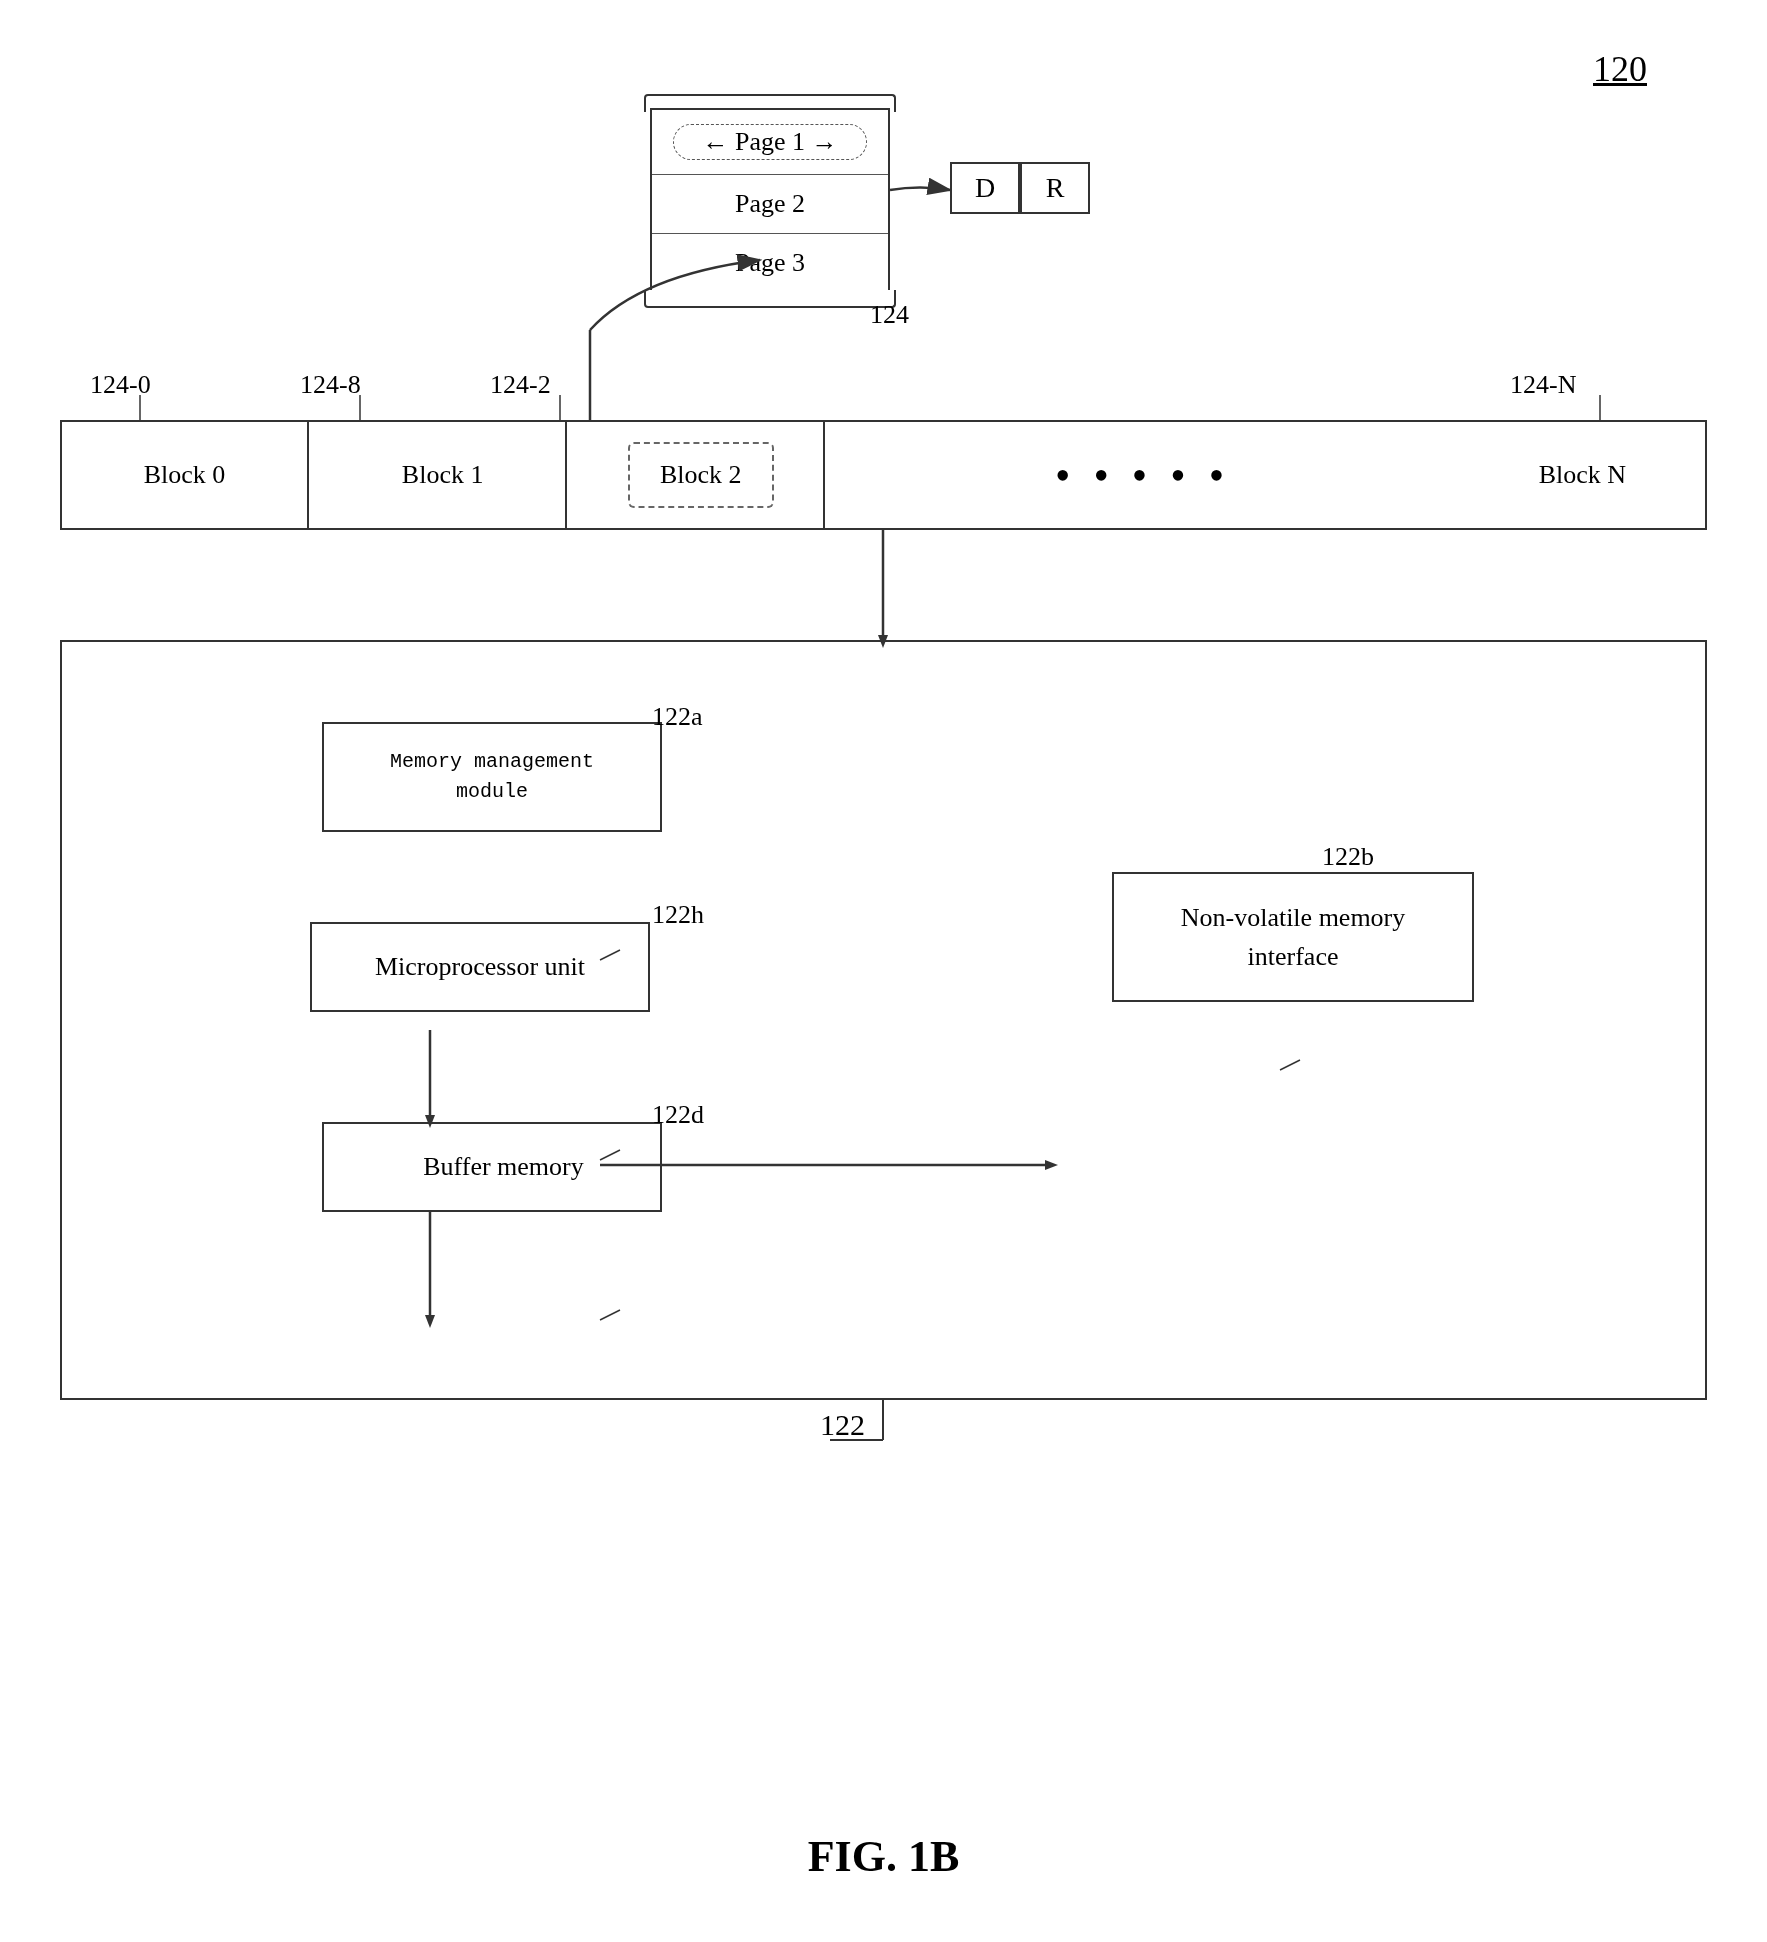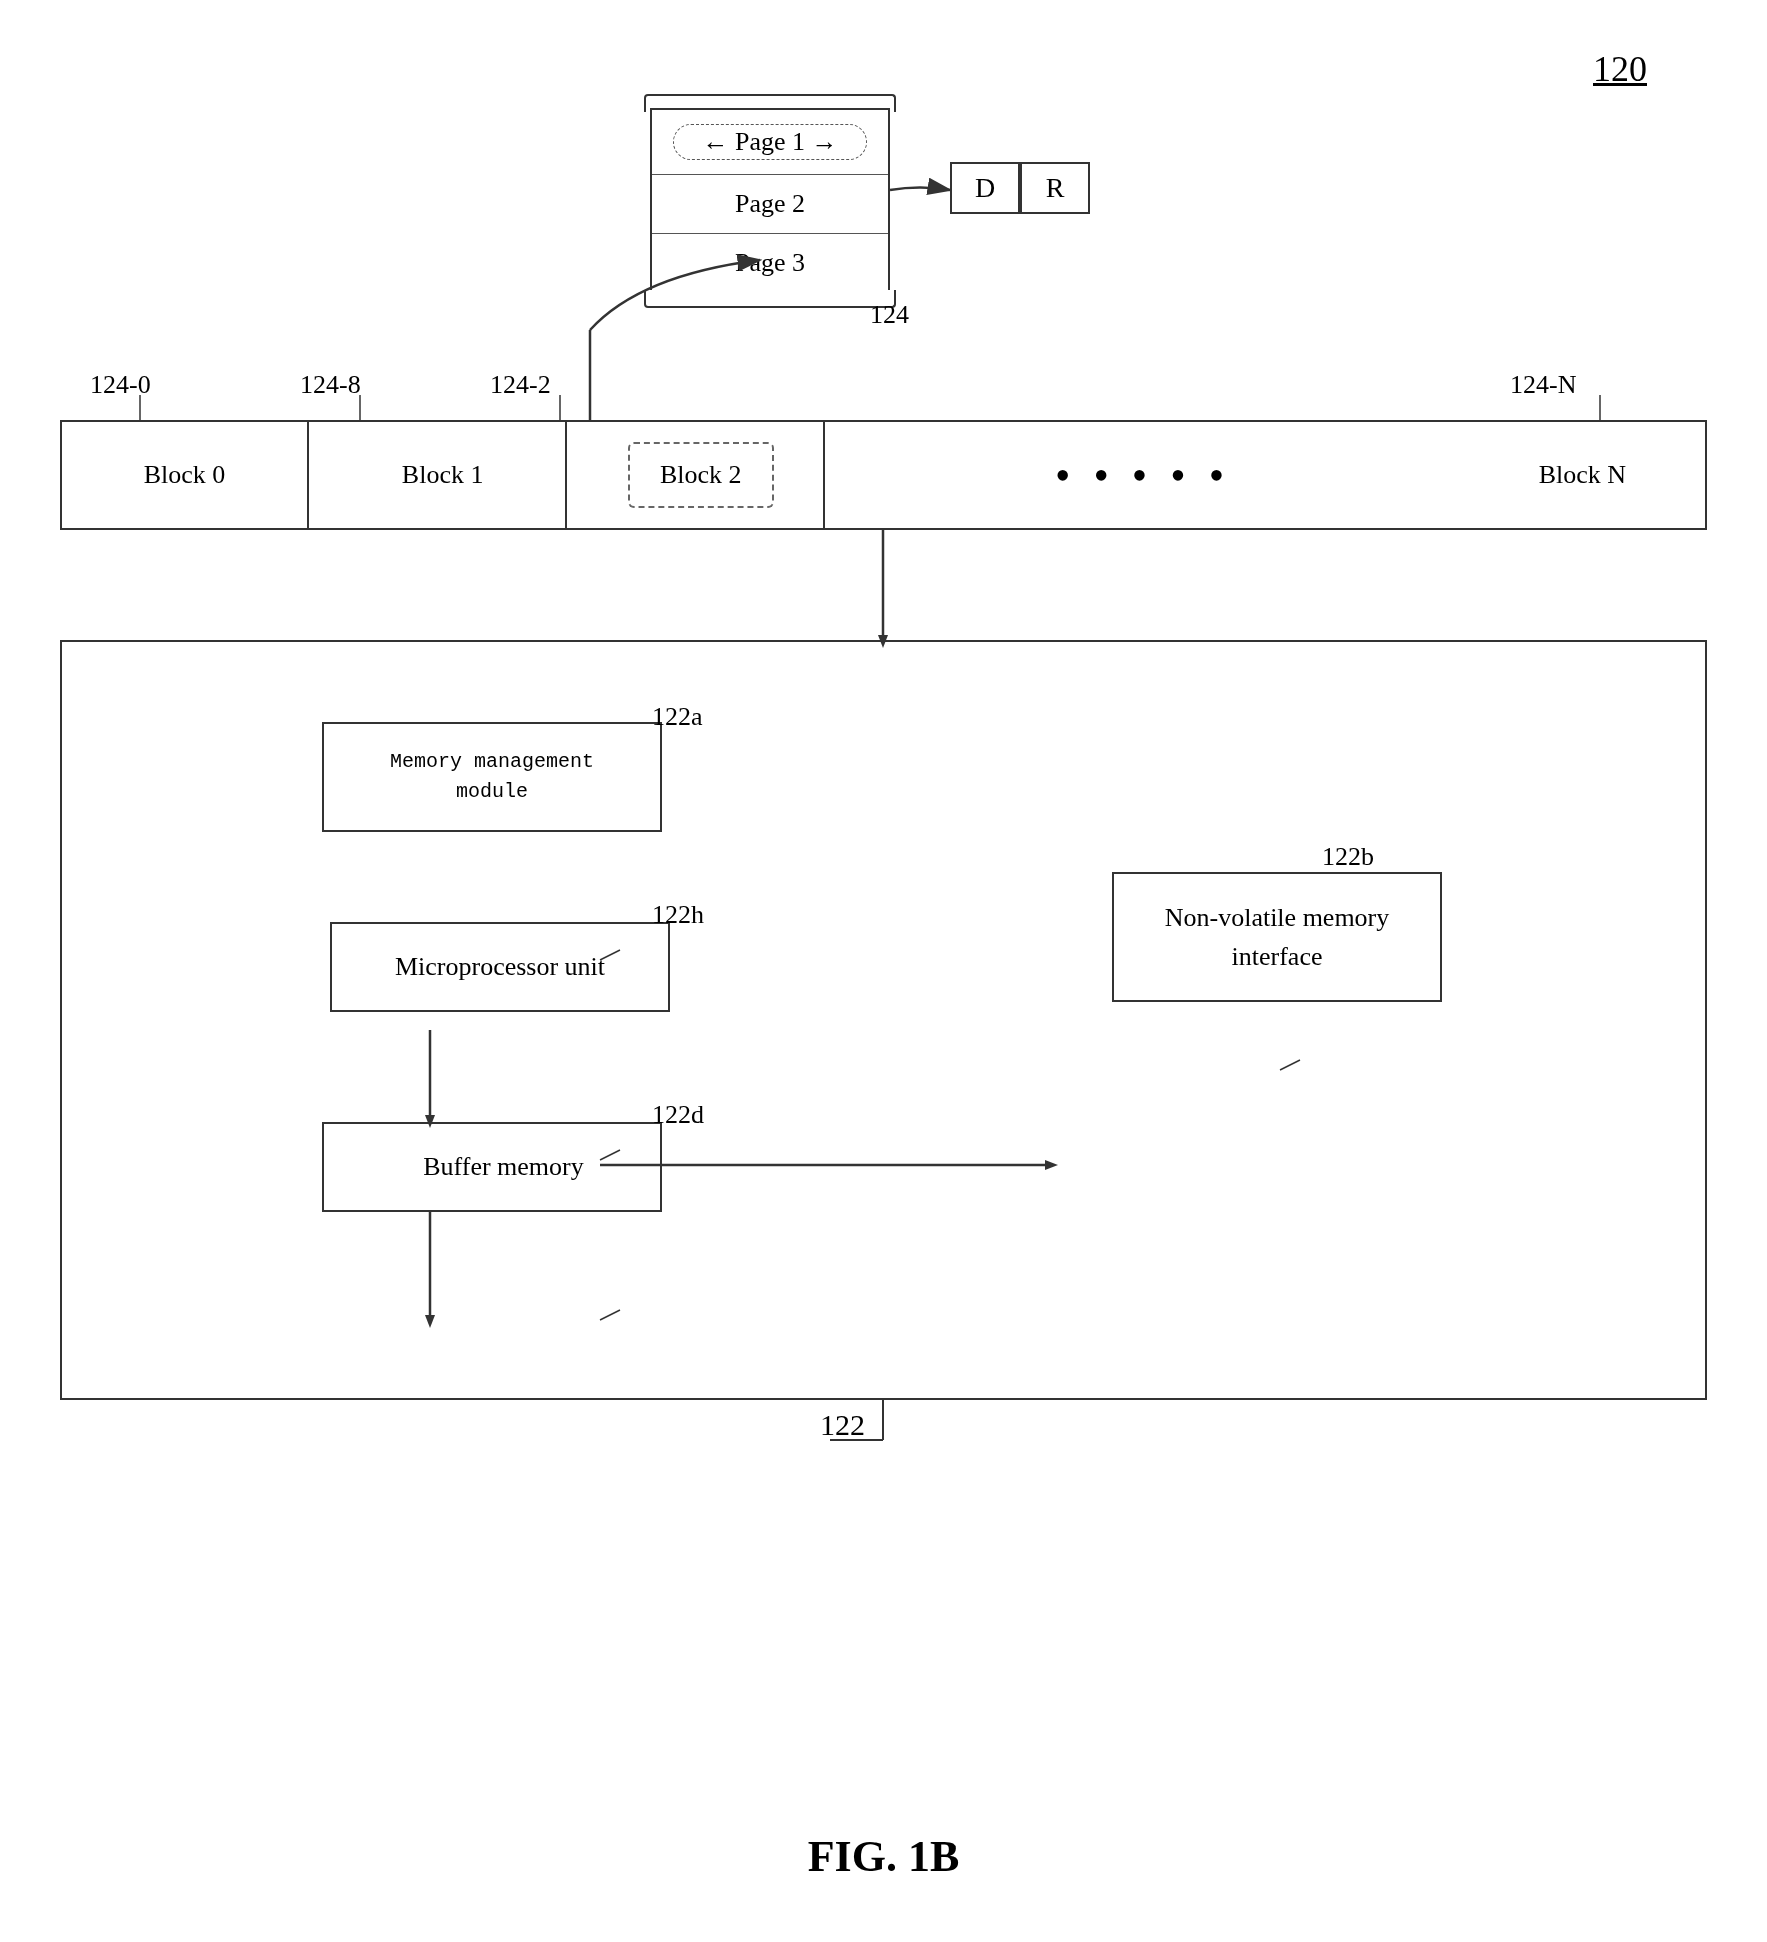--- a/index.html
+++ b/index.html
@@ -231,27 +231,27 @@
   </div>
 
   <div class="controller-box">
 
     <div class="inner-box" style="top:80px; left:260px; width:340px; height:110px; font-size:20px; line-height:1.5;font-family:Liberation Mono, monospace;">
       Memory management<br>module
     </div>
 
     <div style="position:absolute; top:60px; left:590px; font-size:26px;">122a</div>
 
-    <div class="inner-box" style="top:280px; left:268px; width:340px; height:90px; font-size:26px;">
+    <div class="inner-box" style="top:280px; left:248px; width:340px; height:90px; font-size:26px;">
       Microprocessor unit
     </div>
 
     <div style="position:absolute; top:258px; left:590px; font-size:26px;">122h</div>
 
-    <div class="inner-box" style="top:230px; left:1050px; width:330px; height:130px; font-size:26px; line-height:1.5;">
+    <div class="inner-box" style="top:230px; left:1050px; width:362px; height:130px; font-size:26px; line-height:1.5;">
       Non-volatile memory<br>interface
     </div>
 
     <div style="position:absolute; top:200px; left:1260px; font-size:26px;">122b</div>
 
     <div class="inner-box" style="top:480px; left:260px; width:340px; height:90px; font-size:26px;padding-left:23px;">
       Buffer memory
     </div>
 
     <div style="position:absolute; top:458px; left:590px; font-size:26px;">122d</div>

